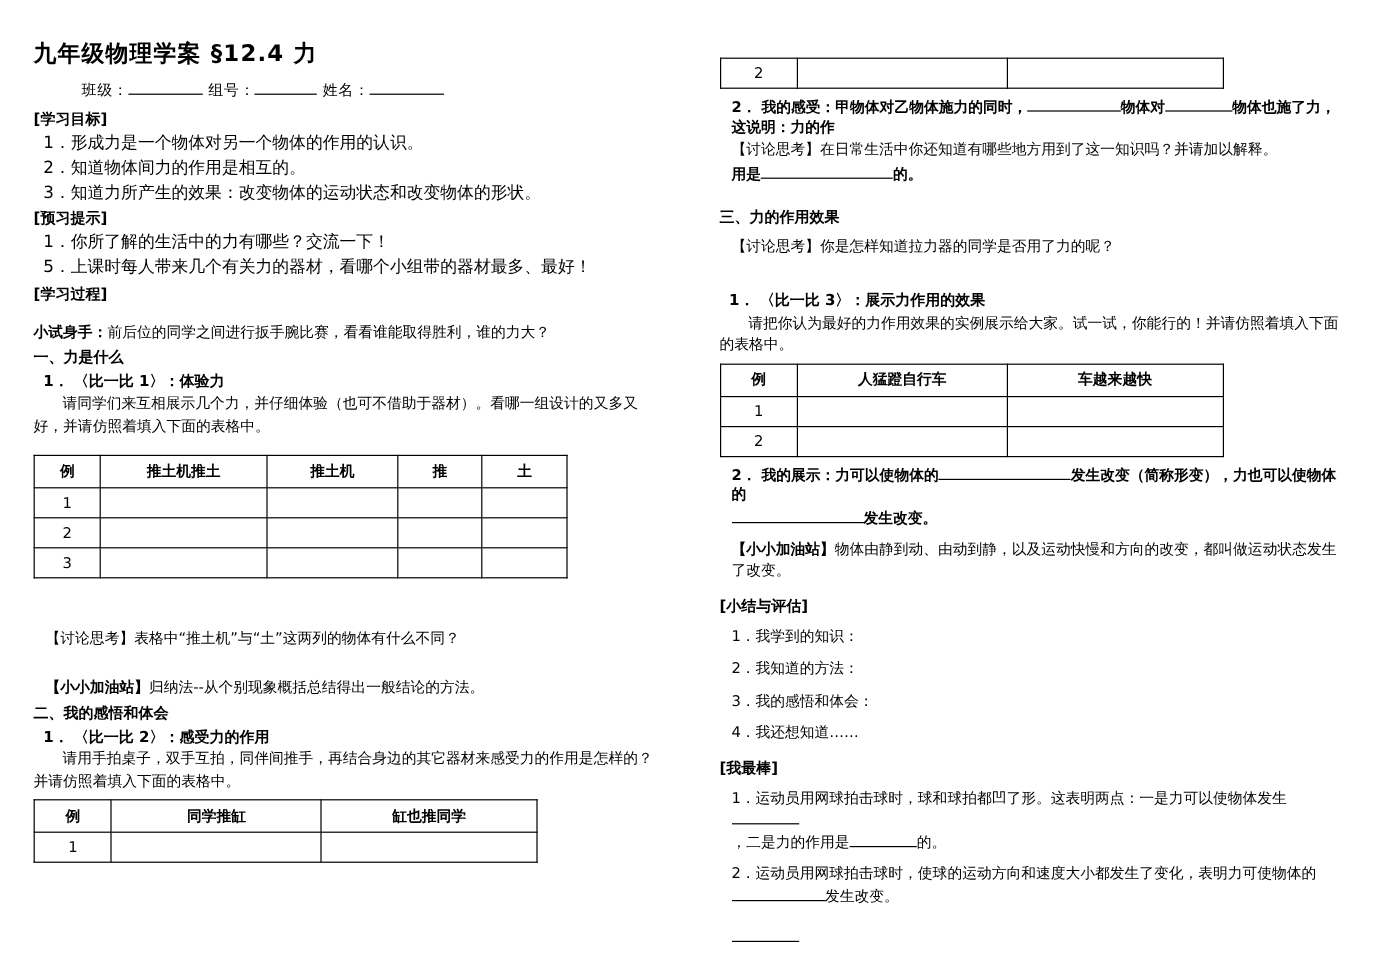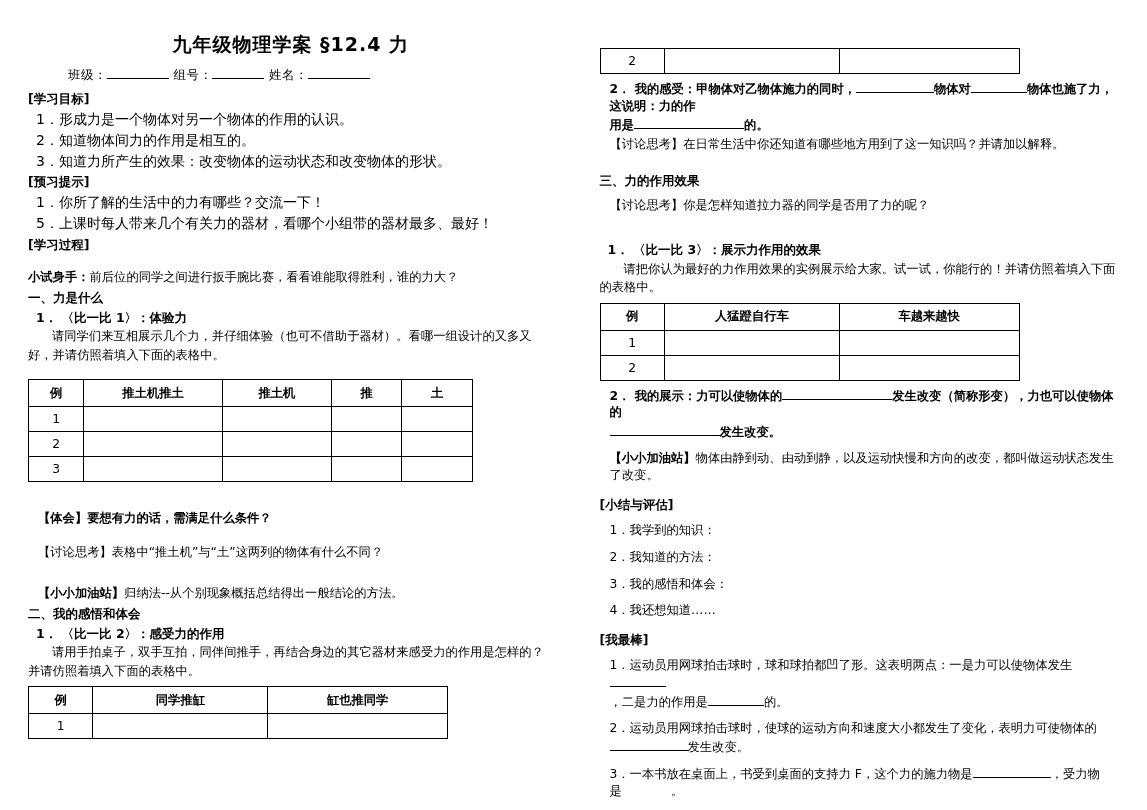--- a/index.html
+++ b/index.html
@@ -27,21 +27,20 @@
     gap: 26px;
     align-items: flex-start;
   }
   .col {
     width: 540px;
   }
   .col-left { padding-left: 6px; }
   .col-right { padding-left: 20px; }
 
   h1.title {
-    text-align: center;
     font-size: 19px;
     font-weight: bold;
     margin: 14px 0 8px 0;
     letter-spacing: 1px;
   }
   .ident-line {
     font-size: 12.5px;
     margin: 0 0 6px 0;
     padding-left: 40px;
     letter-spacing: 0.5px;
@@ -203,23 +202,20 @@
           <td class="c1"></td>
           <td class="c2"></td>
           <td class="c3"></td>
           <td class="c4"></td>
         </tr>
       </tbody>
         </table>
 
       <div class="gap-l"></div>
 
-      <p class="numitem">
-        <span class="bold">【体会】要想有力的话，需满足什么条件？</span>
-      </p>
 
       <div class="gap-m"></div>
 
       <p class="numitem">【讨论思考】表格中“推土机”与“土”这两列的物体有什么不同？</p>
 
       <div class="gap-m"></div>
 
 
       <div class="gap-s"></div>
 
@@ -259,25 +255,25 @@
           <td class="c0">2</td>
           <td class="c1"></td>
           <td class="c2"></td>
         </tr>
       </tbody>
         </table>
 
       <p class="numitem bold tight">
         <span>2． 我的感受：</span><span>甲物体对乙物体施力的同时，</span><span class="ul u-md"></span><span>物体对</span><span class="ul u-sm"></span><span>物体也施了力，这说明：力的作</span>
       </p>
+      <p class="numitem">【讨论思考】在日常生活中你还知道有哪些地方用到了这一知识吗？并请加以解释。</p>
+
       <p class="numitem bold tight" style="padding-left:10px;">
         <span>用是</span><span class="ul u-lg"></span><span>的。</span>
       </p>
-
-      <p class="numitem">【讨论思考】在日常生活中你还知道有哪些地方用到了这一知识吗？并请加以解释。</p>
 
       <div class="gap-m"></div>
 
       <p class="sec-head">三、力的作用效果</p>
 
       <div class="gap-s"></div>
 
       <p class="numitem">【讨论思考】你是怎样知道拉力器的同学是否用了力的呢？</p>
 
       <div class="gap-l"></div>
@@ -346,23 +342,20 @@
 
       <div class="gap-s"></div>
       <p class="numitem tight">
         <span>2．运动员用网球拍击球时，使球的运动方向和速度大小都发生了变化，表明力可使物体的</span>
       </p>
       <p class="numitem tight" style="padding-left:10px;">
         <span class="ul u-md"></span><span>发生改变。</span>
       </p>
 
       <div class="gap-s"></div>
-      <p class="numitem tight">
-        <span>3．一本书放在桌面上，书受到桌面的支持力 F，这个力的施力物是</span><span class="ul u-md"></span><span>，受力物是　　　　。</span>
-      </p>
 
       <div class="gap-s"></div>
       <p class="numitem tight">
         <span class="ul u-sm"></span>
       </p>
 
     </div>
   </div>
 </div>
 

